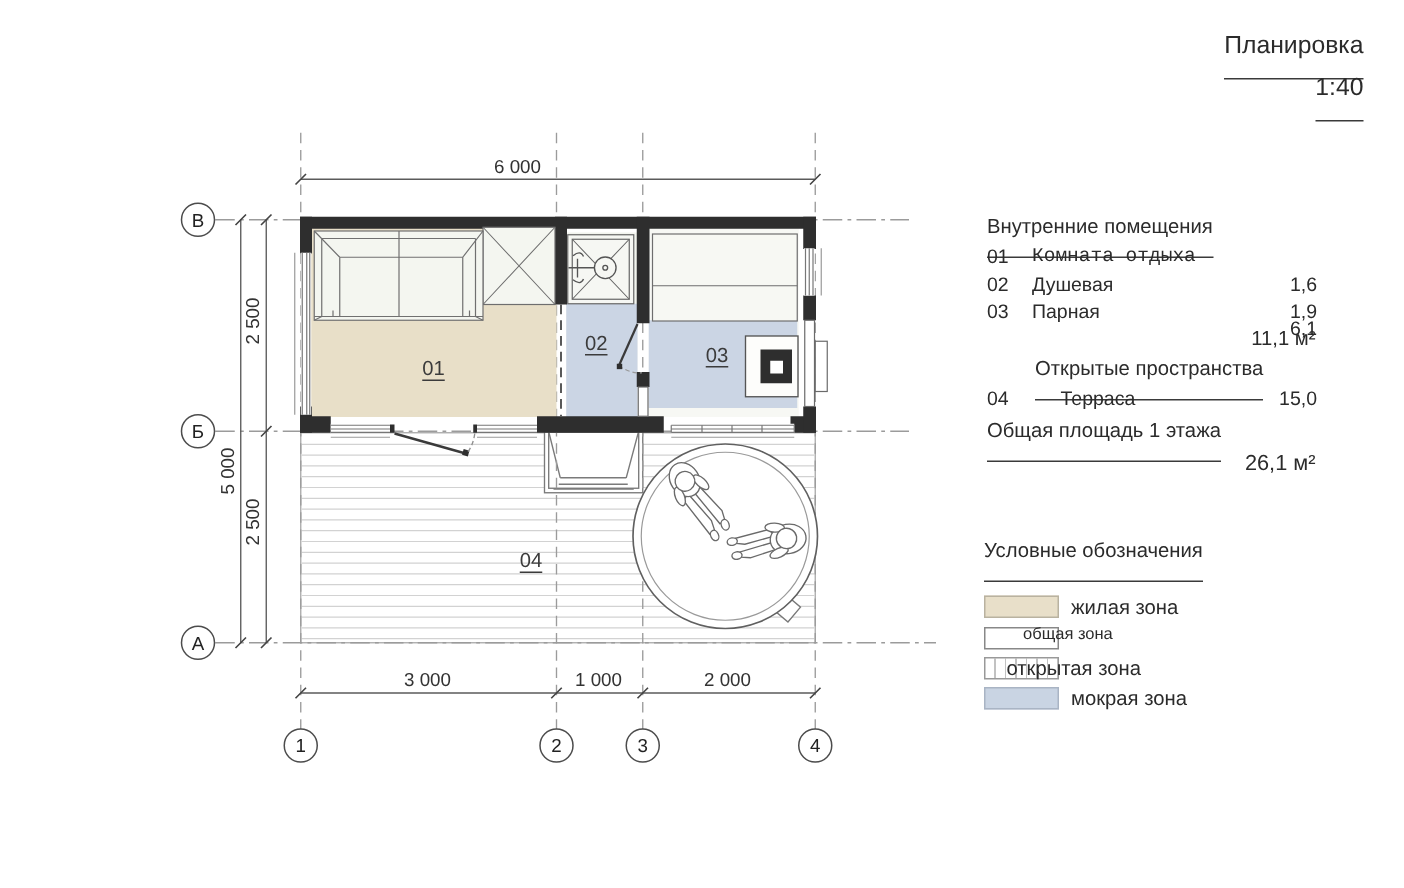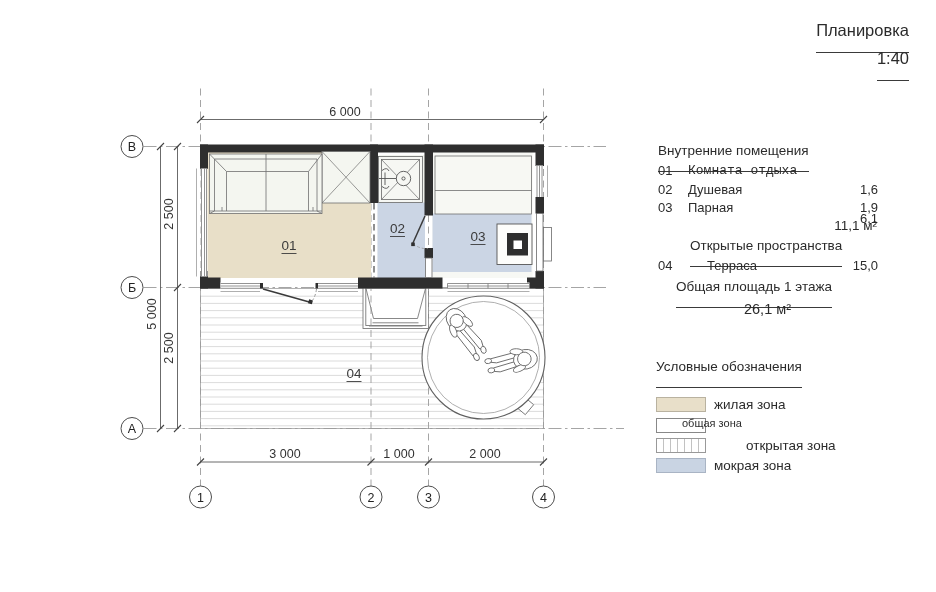--- a/index.html
+++ b/index.html
@@ -223,25 +223,25 @@
 <div class="t" style="left:688px;top:182.5px;font-size:13px;">Душевая</div>
 <div class="t rt" style="left:658px;top:182.5px;width:220px;font-size:13px;">1,6</div>
 <div class="t" style="left:658px;top:200.5px;font-size:13px;">03</div>
 <div class="t" style="left:688px;top:200.5px;font-size:13px;">Парная</div>
 <div class="t rt" style="left:658px;top:200.5px;width:220px;font-size:13px;">1,9</div>
 <div class="t rt" style="left:658px;top:219px;width:219px;font-size:13.5px;">11,1 м²</div>
 <div class="t" style="left:658px;top:239px;font-size:13.5px;margin-left:32px;"><span class="ul">Открытые пространства</span></div>
 <div class="t" style="left:658px;top:259px;font-size:13px;">04</div>
 <div class="t" style="left:688px;top:259px;font-size:13px;margin-left:19px;">Терраса</div>
 <div class="t rt" style="left:658px;top:259px;width:220px;font-size:13px;">15,0</div>
-<div class="t" style="left:676px;top:280px;font-size:13.5px;text-align:right;"><span class="ul">Общая площадь 1 этажа</span></div>
-<div class="t rt" style="left:658px;top:302px;width:219px;font-size:14.5px;text-align:center;">26,1 м²</div>
+<div class="t" style="left:658px;top:280px;font-size:13.5px;text-align:right;"><span class="ul">Общая площадь 1 этажа</span></div>
+<div class="t rt" style="left:658px;top:302px;width:219px;font-size:14.5px;">26,1 м²</div>
 
 <div class="t" style="left:656px;top:360px;font-size:13.5px;"><span class="ul">Условные обозначения</span></div>
 <div class="sw" style="top:397px;background:#e8dfc9;border-color:#b9b2a0;"></div>
 <div class="sw" style="top:417.5px;background:#fff;border-color:#888;"></div>
 <div class="sw" style="top:438px;background:repeating-linear-gradient(90deg,#fff 0px,#fff 6px,#c2c2c2 6px,#c2c2c2 7px);border-color:#999;"></div>
 <div class="sw" style="top:457.5px;background:#c9d4e3;border-color:#a9b4c4;"></div>
 <div class="t" style="left:714px;top:397.5px;font-size:13.5px;">жилая зона</div>
 <div class="t" style="left:682px;top:418px;font-size:11px;">общая зона</div>
-<div class="t" style="left:746px;top:438.5px;font-size:13.5px;">открытая зона</div>
+<div class="t" style="left:671px;top:438.5px;font-size:13.5px;">открытая зона</div>
 <div class="t" style="left:714px;top:459px;font-size:13.5px;">мокрая зона</div>
 </div>
 
 </body></html>

